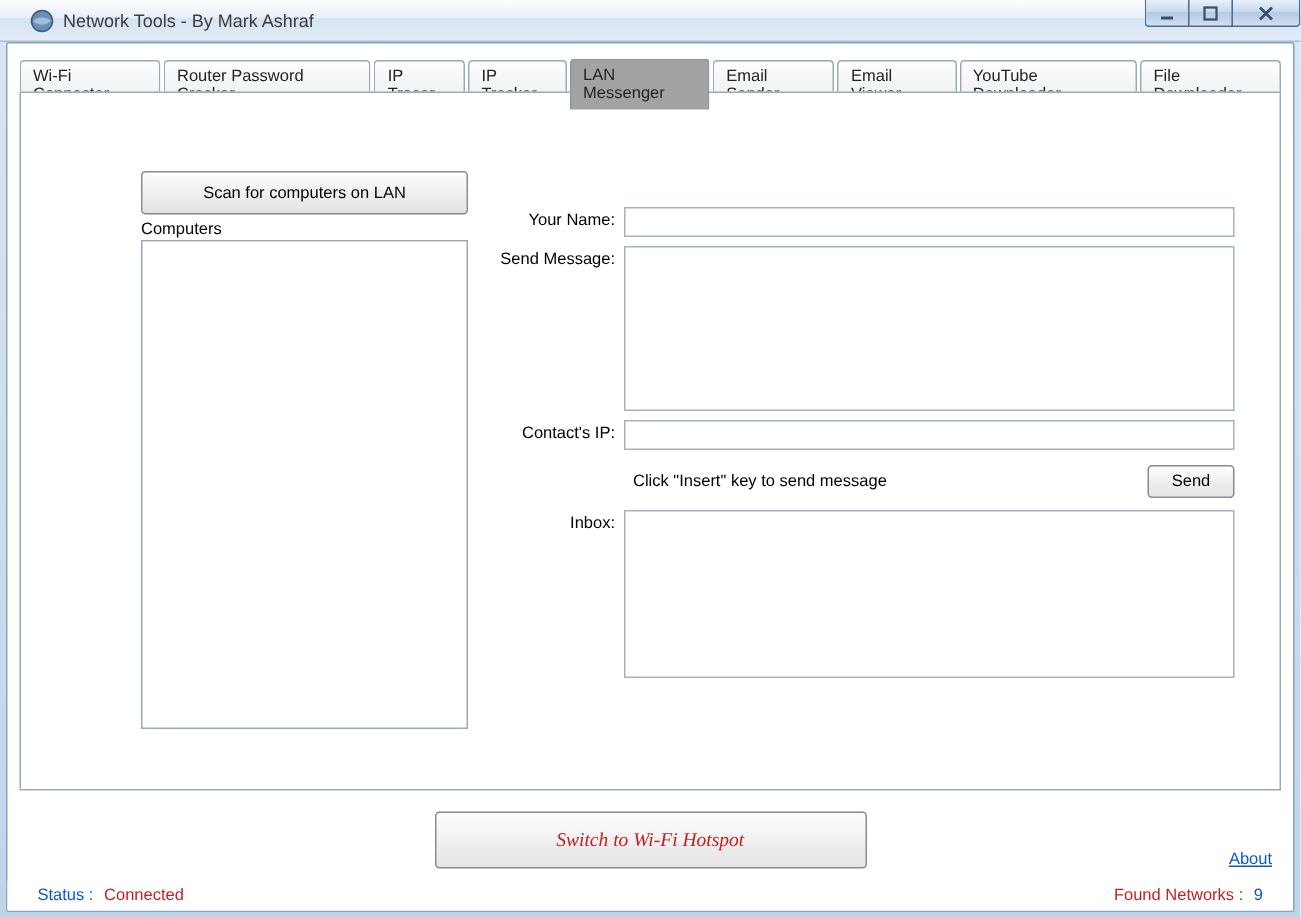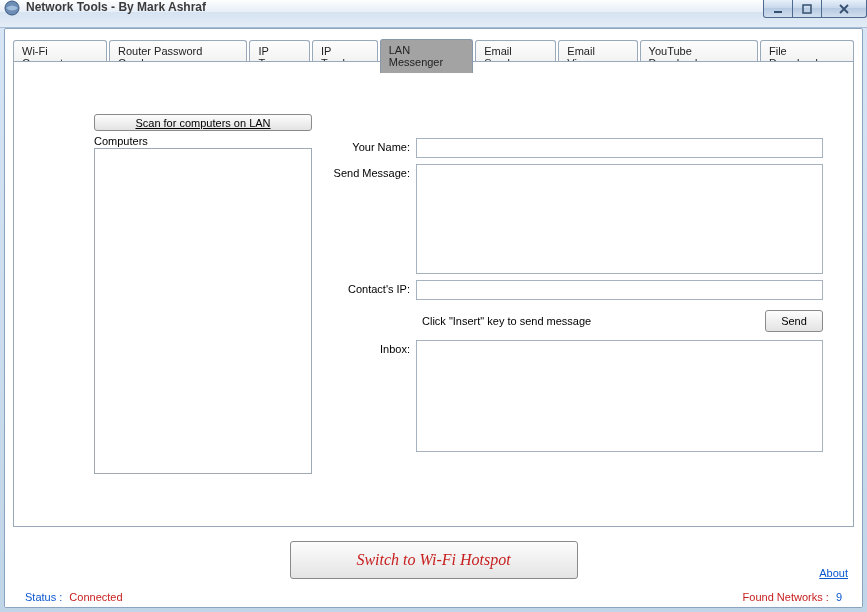--- a/index.html
+++ b/index.html
@@ -12,25 +12,24 @@
     height: 612px;
     overflow: hidden;
     position: relative;
   }
 
   
   .titlebar {
     height: 28px;
     background: linear-gradient(to bottom, #fdfefe 0%, #e7eef7 45%, #d6e3f2 46%, #e3edf7 100%);
     display: flex;
-    align-items: flex-start;
-    padding: 0 4px;
+    align-items: center;
+    padding: 0 20px;
     border-bottom: 1px solid #a9bed4;
     position: relative;
-    font-weight: bold;
   }
   .titlebar .app-icon {
     width: 16px; height: 16px;
     margin-right: 6px;
     display: flex; align-items: center; justify-content: center;
   }
   .titlebar .title-text {
     color: #3b3b3b;
     font-size: 12px;
   }
@@ -103,29 +102,29 @@
     position: absolute;
     top: 32px; left: 8px; right: 8px; bottom: 80px;
     border: 1px solid #9aa9ba;
     background: #fff;
     padding: 10px;
   }
 
   
   .scan-btn {
     width: 218px;
-    height: 17px;
+    height: 29px;
     border: 1px solid #8a8a8a;
     background: linear-gradient(to bottom,#fdfdfd,#e3e3e3);
     border-radius: 3px;
     font-size: 11px;
     cursor: pointer;
     margin-left: 70px;
     margin-top: 42px;
-    display:flex;align-items:center;justify-content:center;text-decoration:underline;
+    display:flex;align-items:center;justify-content:center;
   }
   .computers-label {
     margin-left: 70px;
     margin-top: 4px;
     font-size: 11px;
   }
   .computers-list {
     margin-left: 70px;
     margin-top: 1px;
     width: 218px;
@@ -197,21 +196,21 @@
     left: 50%; transform: translateX(-50%);
     bottom: 28px;
     width: 288px;
     height: 38px;
     border: 1px solid #8a8a8a;
     border-radius: 3px;
     background: linear-gradient(to bottom,#fdfdfd,#e4e4e4);
     color: #c71e1e;
     font-style: italic;
     font-family: Georgia, "Times New Roman", serif;
-    font-size: 16px;
+    font-size: 13px;
     cursor: pointer;
     display:flex;align-items:center;justify-content:center;
   }
 
   .about-link {
     position: absolute;
     right: 14px;
     bottom: 28px;
     color: #0b57d0;
     text-decoration: underline;

